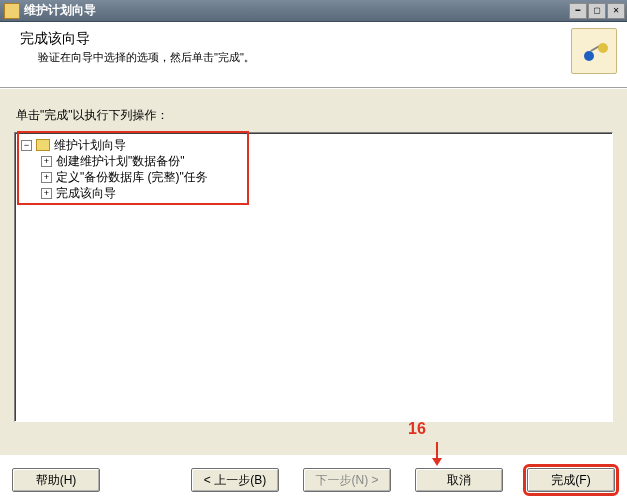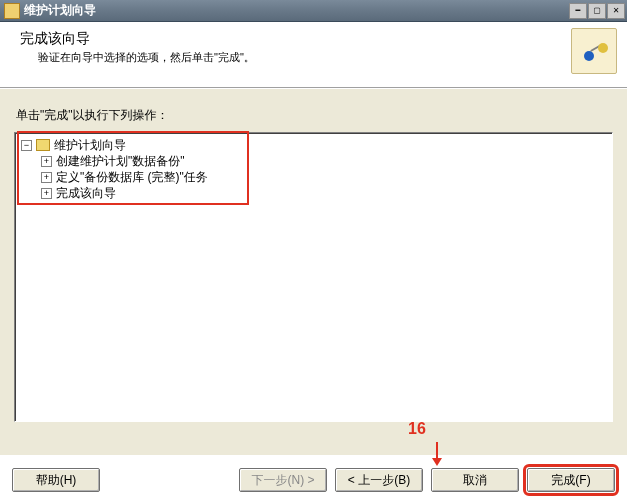--- a/index.html
+++ b/index.html
@@ -113,21 +113,21 @@
     border: 1px solid #b89020;
     margin-right: 4px;
   }
   .tree .child { padding-left: 20px; }
   .footer {
     position: absolute;
     left: 0; right: 0; bottom: 8px;
     display: flex;
     align-items: center;
     padding: 0 12px;
-    gap: 8px;
+    gap: 24px;
   }
   .footer .spacer { flex: 1; }
   .btn {
     height: 24px;
     min-width: 88px;
     padding: 0 10px;
     font-size: 12px;
     font-family: inherit;
     background: #ece9d8;
     border: 1px solid #707070;
@@ -215,17 +215,17 @@
   </div>
 </div>
 </div>
 
 <div class="annotation-16">16</div>
 <div class="arrow"></div>
 
 <div class="footer">
   <button class="btn">帮助(H)</button>
   <span class="spacer"></span>
+  <button class="btn">&lt; 上一步(B)</button>
   <button class="btn" disabled="">下一步(N) &gt;</button>
-  <button class="btn">&lt; 上一步(B)</button>
   <button class="btn">取消</button>
   <button class="btn finish-red">完成(F)</button>
 </div>
 
 </body></html>

